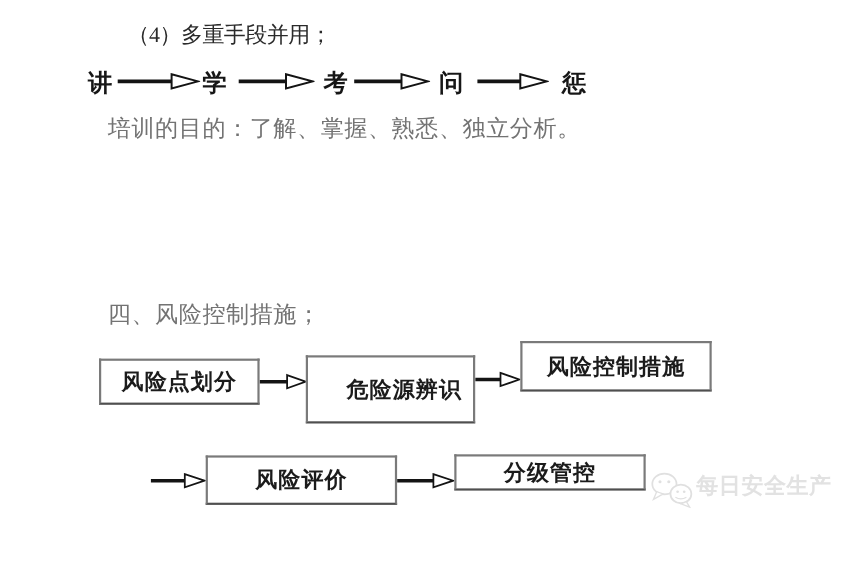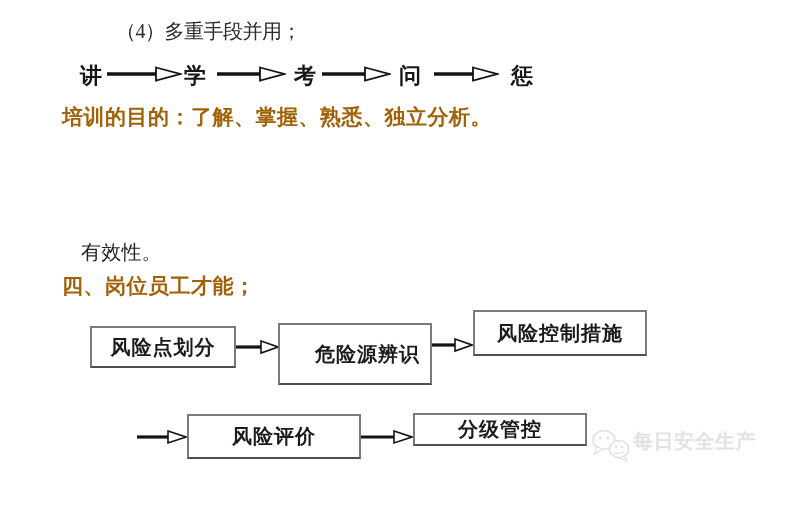--- a/index.html
+++ b/index.html
@@ -7,21 +7,21 @@
     position: relative;
     width: 788px;
     height: 527px;
     background: #ffffff;
     overflow: hidden;
     font-family: "Liberation Serif", serif;
     color: #1d1d1d;
   }
   .abs { position: absolute; margin: 0; white-space: nowrap; }
   .body-text { font-size: 20px; letter-spacing: 0.2px; color: #242424; }
-  .bold-text { font-size: 20px; font-weight: bold; color: #a16207; letter-spacing: 0.5px; }
+  .bold-text { font-size: 20px; font-weight: normal; color: #737373; letter-spacing: 0.5px; margin-left: 36px; }
   .list-line { font-size: 20px; letter-spacing: -0.5px; color: #2a2a2a; margin-left: 28px; }
   .seq-char { font-size: 22px; font-weight: 600; color: #161616; }
   .flow-box {
     position: absolute;
     background: #ffffff;
     border: 2px solid #7a7a7a;
     border-bottom-color: #4f4f4f;
     box-sizing: border-box;
     display: flex;
     align-items: center;
@@ -65,23 +65,22 @@
     <span class="abs seq-char" style="left:399px; top:61px;">问</span>
     <svg class="arrow-svg" style="left:433px; top:65px;" width="66" height="18" viewBox="0 0 66 18">
       <line x1="1" y1="9" x2="40" y2="9" stroke="#141414" stroke-width="3.5"></line>
       <polygon points="40,2.5 64,9 40,15.5" fill="#ffffff" stroke="#141414" stroke-width="1.8"></polygon>
     </svg>
     <span class="abs seq-char" style="left:511px; top:61px;">惩</span>
   </div>
 
   <p class="abs bold-text" style="left:62px; top:103px; font-size:21px;">培训的目的：了解、掌握、熟悉、独立分析。</p>
 
-  <p class="abs body-text" style="left:81px; top:239px;">有效性。</p>
 
-  <p class="abs bold-text" style="left:62px; top:272px; font-size:21px;">四、岗位员工才能；</p>
+  <p class="abs bold-text" style="left:62px; top:272px; font-size:21px;">四、风险控制措施；</p>
 
   <div>
     <div class="flow-box" style="left:90px; top:326px; width:146px; height:42px;">
       <span>风险点划分</span>
     </div>
     <svg class="arrow-svg" style="left:236px; top:339px;" width="44" height="16" viewBox="0 0 44 16">
       <line x1="0" y1="8" x2="25" y2="8" stroke="#141414" stroke-width="3.2"></line>
       <polygon points="25,2 42,8 25,14" fill="#ffffff" stroke="#141414" stroke-width="1.6"></polygon>
     </svg>
     <div class="flow-box" style="left:278px; top:323px; width:154px; height:62px;padding-left:25px;">

